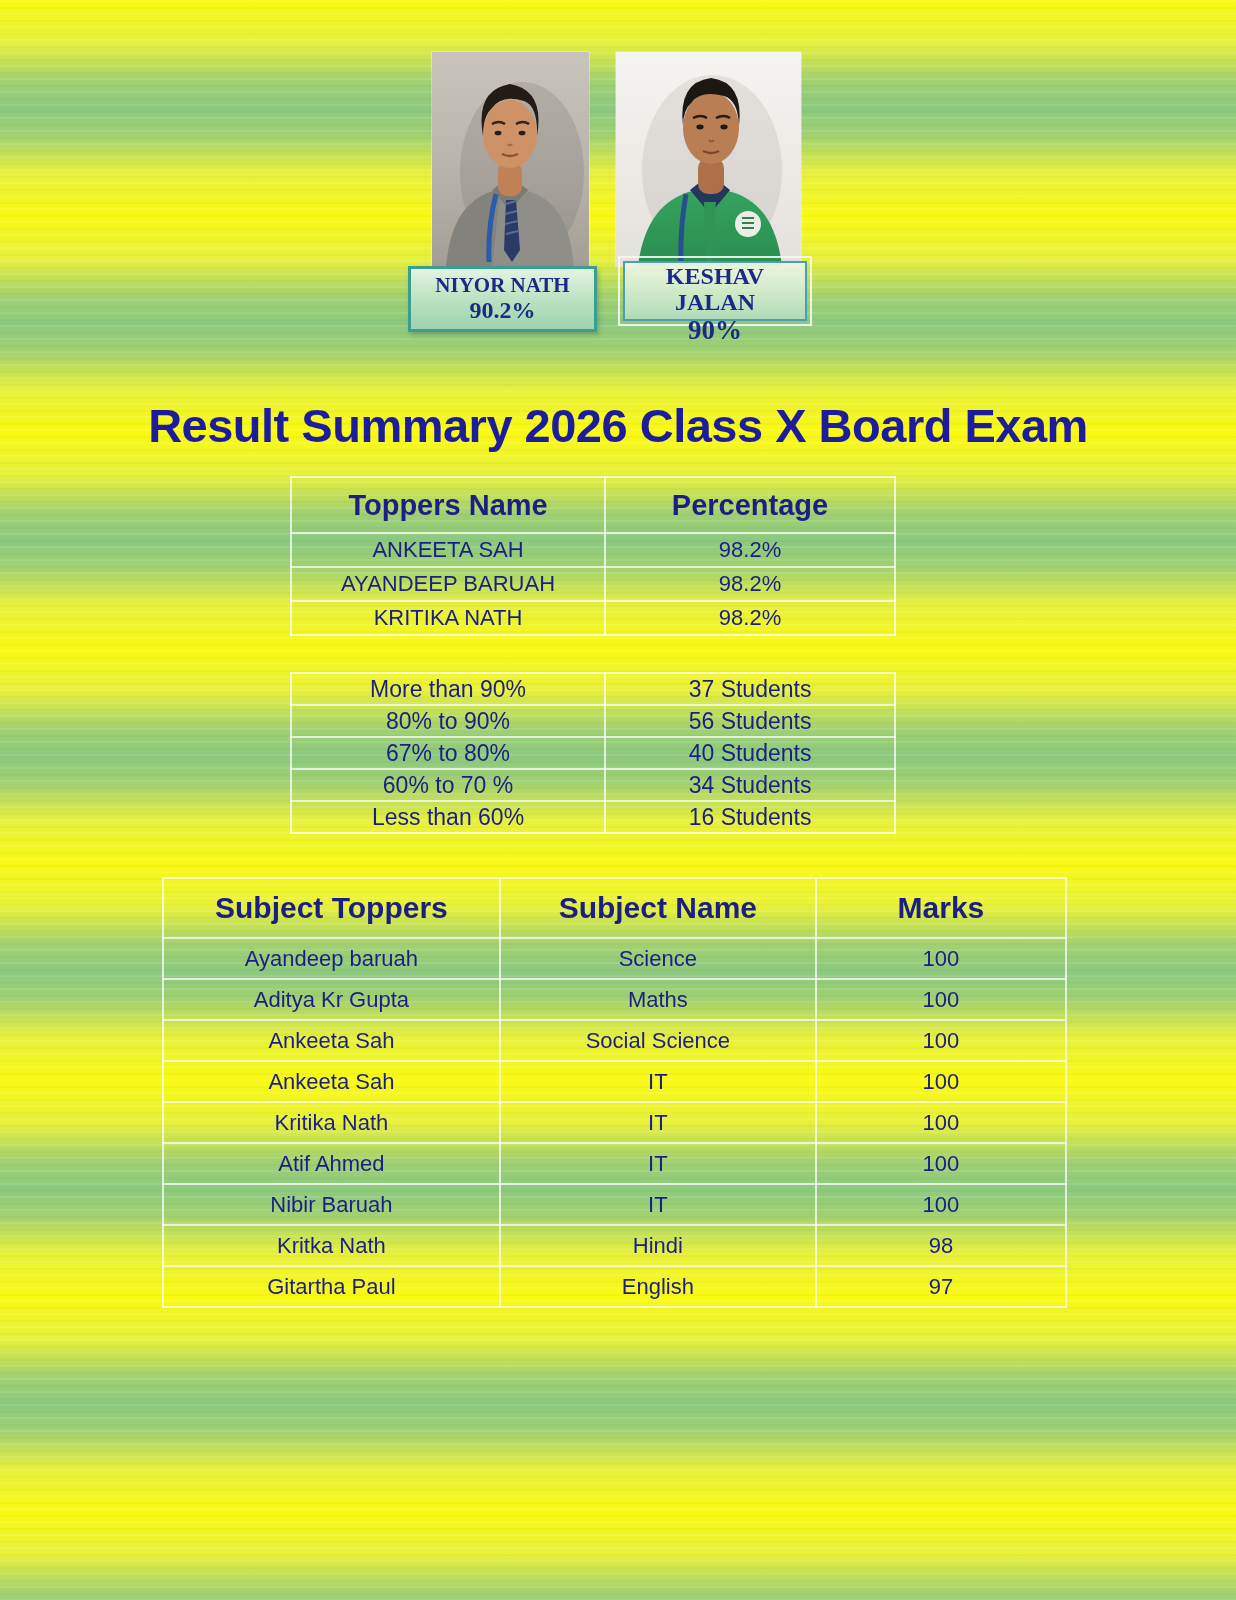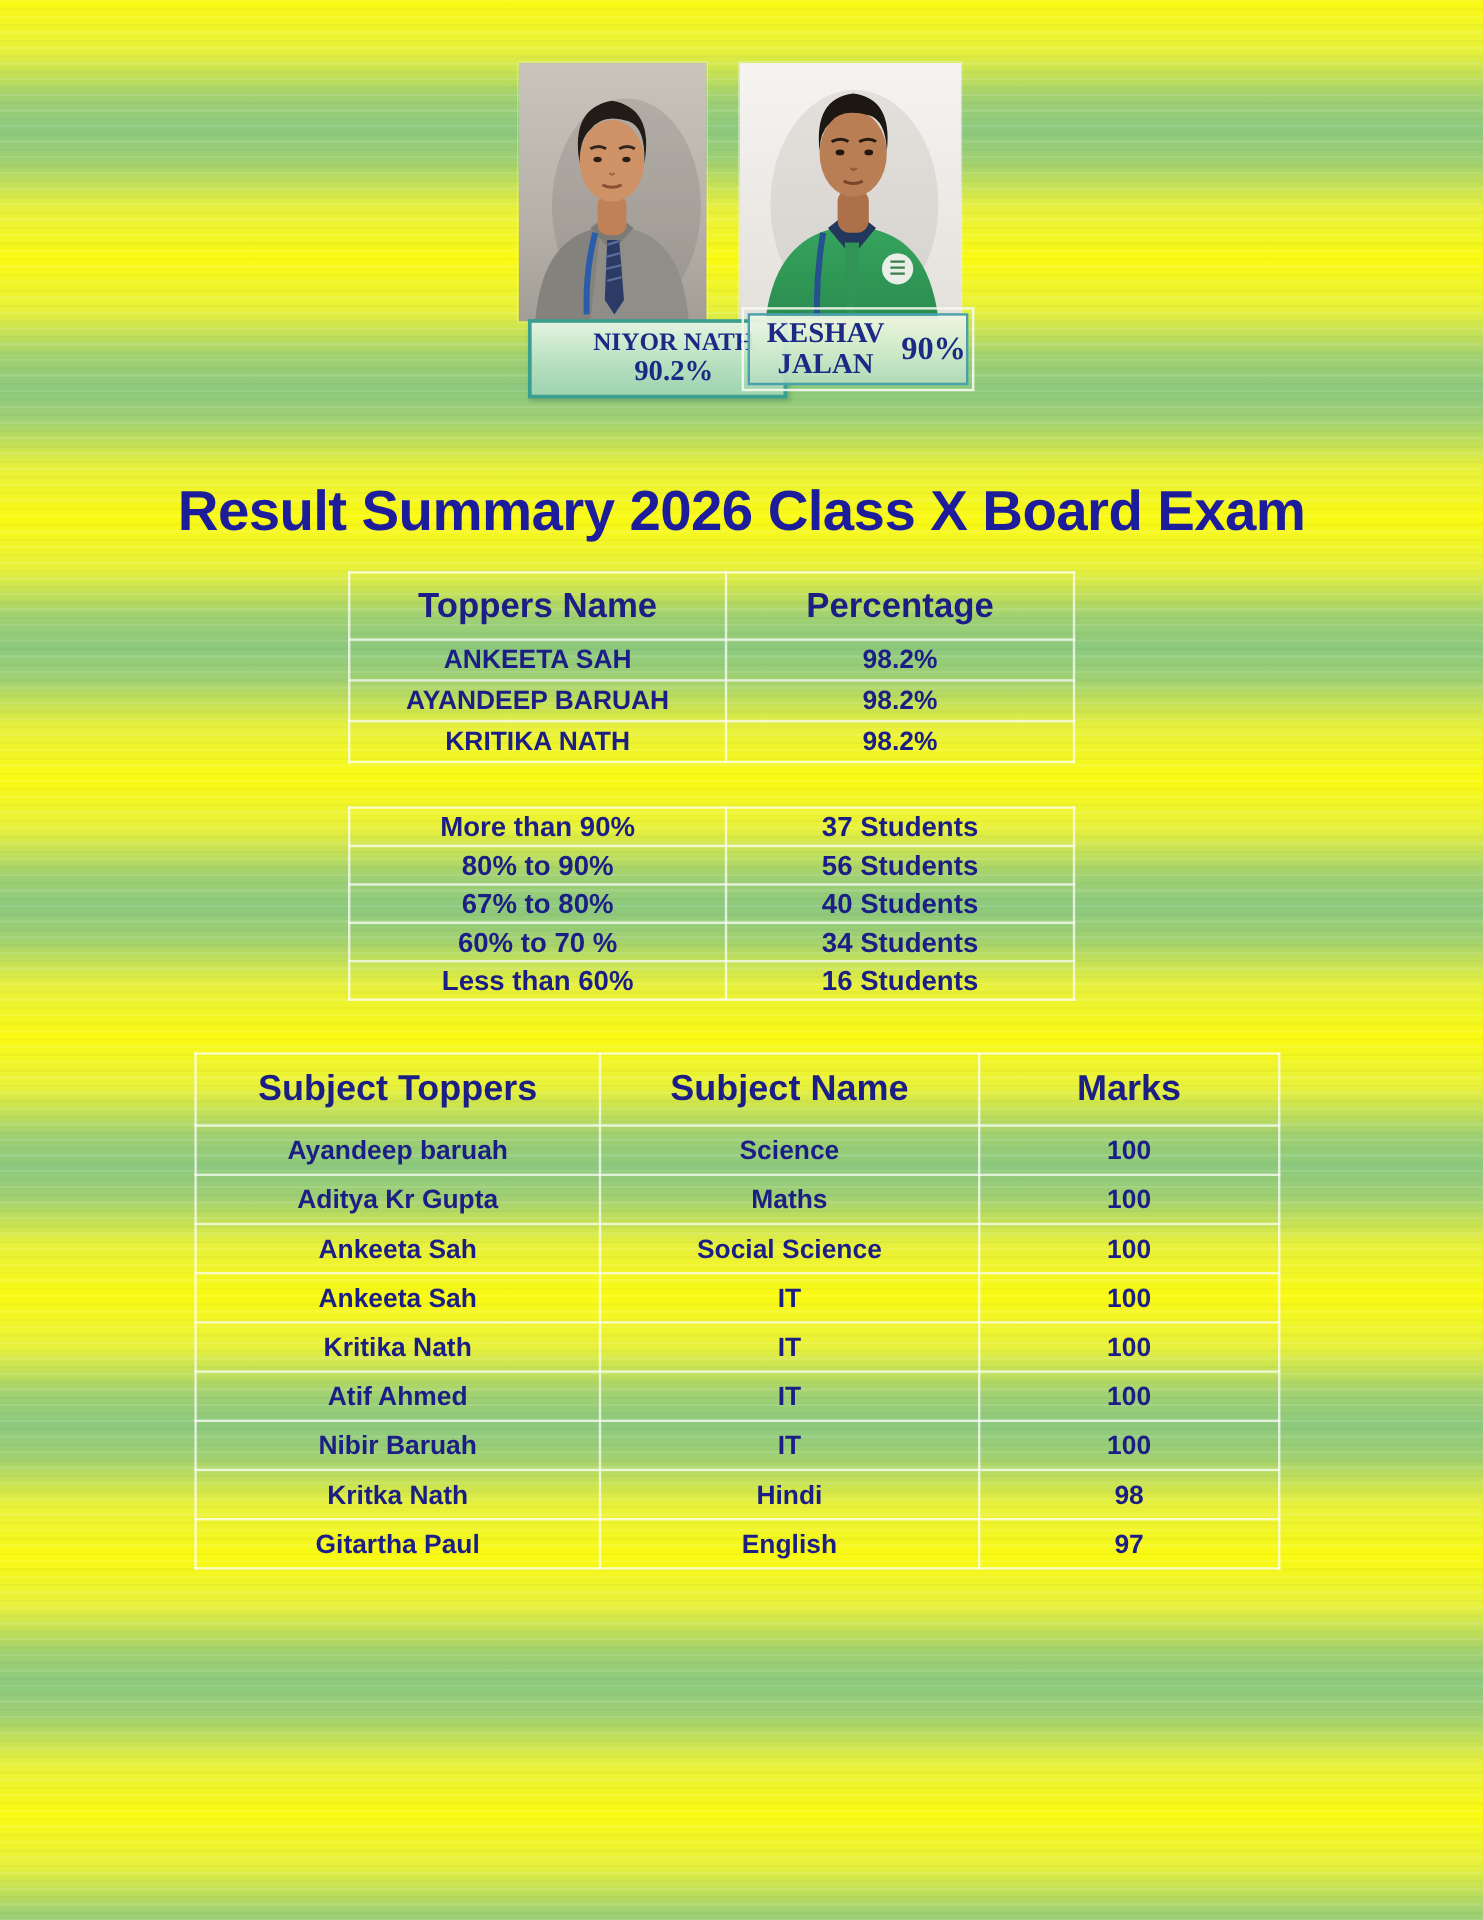--- a/index.html
+++ b/index.html
@@ -31,40 +31,39 @@
   #photo-left  { left:432px; top:52px; width:157px; height:216px; }
   #photo-right { left:616px; top:52px; width:185px; height:214px; }
 
   .name-box {
     position:absolute;
     display:flex; flex-direction:column; align-items:center; justify-content:center;
     font-family:"Liberation Serif", serif; font-weight:bold; color:#1b2a85;
     text-align:center; line-height:1.15;
   }
   #name-box-left {
-    left:440px; top:266px; width:183px; height:60px;
+    left:408px; top:266px; width:183px; height:60px;
     border:3px solid #3a9e90;
     background: linear-gradient(180deg, rgba(228,244,232,0.95) 0%, rgba(186,226,198,0.92) 55%, rgba(160,212,180,0.9) 100%);
     box-shadow: 2px 3px 4px rgba(60,100,80,0.35);
-    padding-left: 27px;
   }
   #name-box-left .nb-name { font-size:21px; }
   #name-box-left .nb-pct  { font-size:24px; }
   #name-box-right-frame {
     left:618px; top:256px; width:194px; height:70px;
     border:2px solid rgba(244,250,238,0.9);
     padding:3px;
     box-sizing:border-box;
   }
   #name-box-right {
     position:static; width:100%; height:100%;
     border:2px solid #4aa0ae;
     box-sizing:border-box;
     background: linear-gradient(180deg, rgba(238,246,230,0.95) 0%, rgba(205,233,205,0.92) 60%, rgba(180,220,190,0.9) 100%);
-    display:flex; flex-direction:row; align-items:center; justify-content:space-between;
+    display:flex; flex-direction:column; align-items:center; justify-content:space-between;
     line-height:1.1;
   }
   #name-box-right .nb-name { font-size:24px; }
   #name-box-right .nb-pct  { font-size:27px; }
 
   
   .title {
     position:absolute; left:0; right:0; top:398px;
     text-align:center;
     font-size:47px; font-weight:800; letter-spacing:-0.5px;
@@ -77,21 +76,21 @@
     border-collapse:collapse;
     table-layout:fixed;
   }
   table.tbl th, table.tbl td {
     border:2px solid rgba(255,255,255,0.72);
     text-align:center; vertical-align:middle;
     color:#1b1f85;
     padding:0 4px;
   }
   table.tbl th { font-size:29px; font-weight:bold; }
-  table.tbl td { font-size:22px; font-weight:bold; }
+  table.tbl td { font-size:22px; font-weight:normal; }
 
   #toppers-table { left:290px; top:460px; width:606px;margin-top:16px; }
   #toppers-table th { height:54px; }
   #toppers-table td { height:32px; }
 
   #distribution-table { left:290px; top:672px; width:606px; }
   #distribution-table td { height:30px; font-size:23px;margin-top:29px; }
 
   #subject-table { left:162px; top:877px; width:905px; }
   #subject-table th { height:58px; font-size:30px; }

